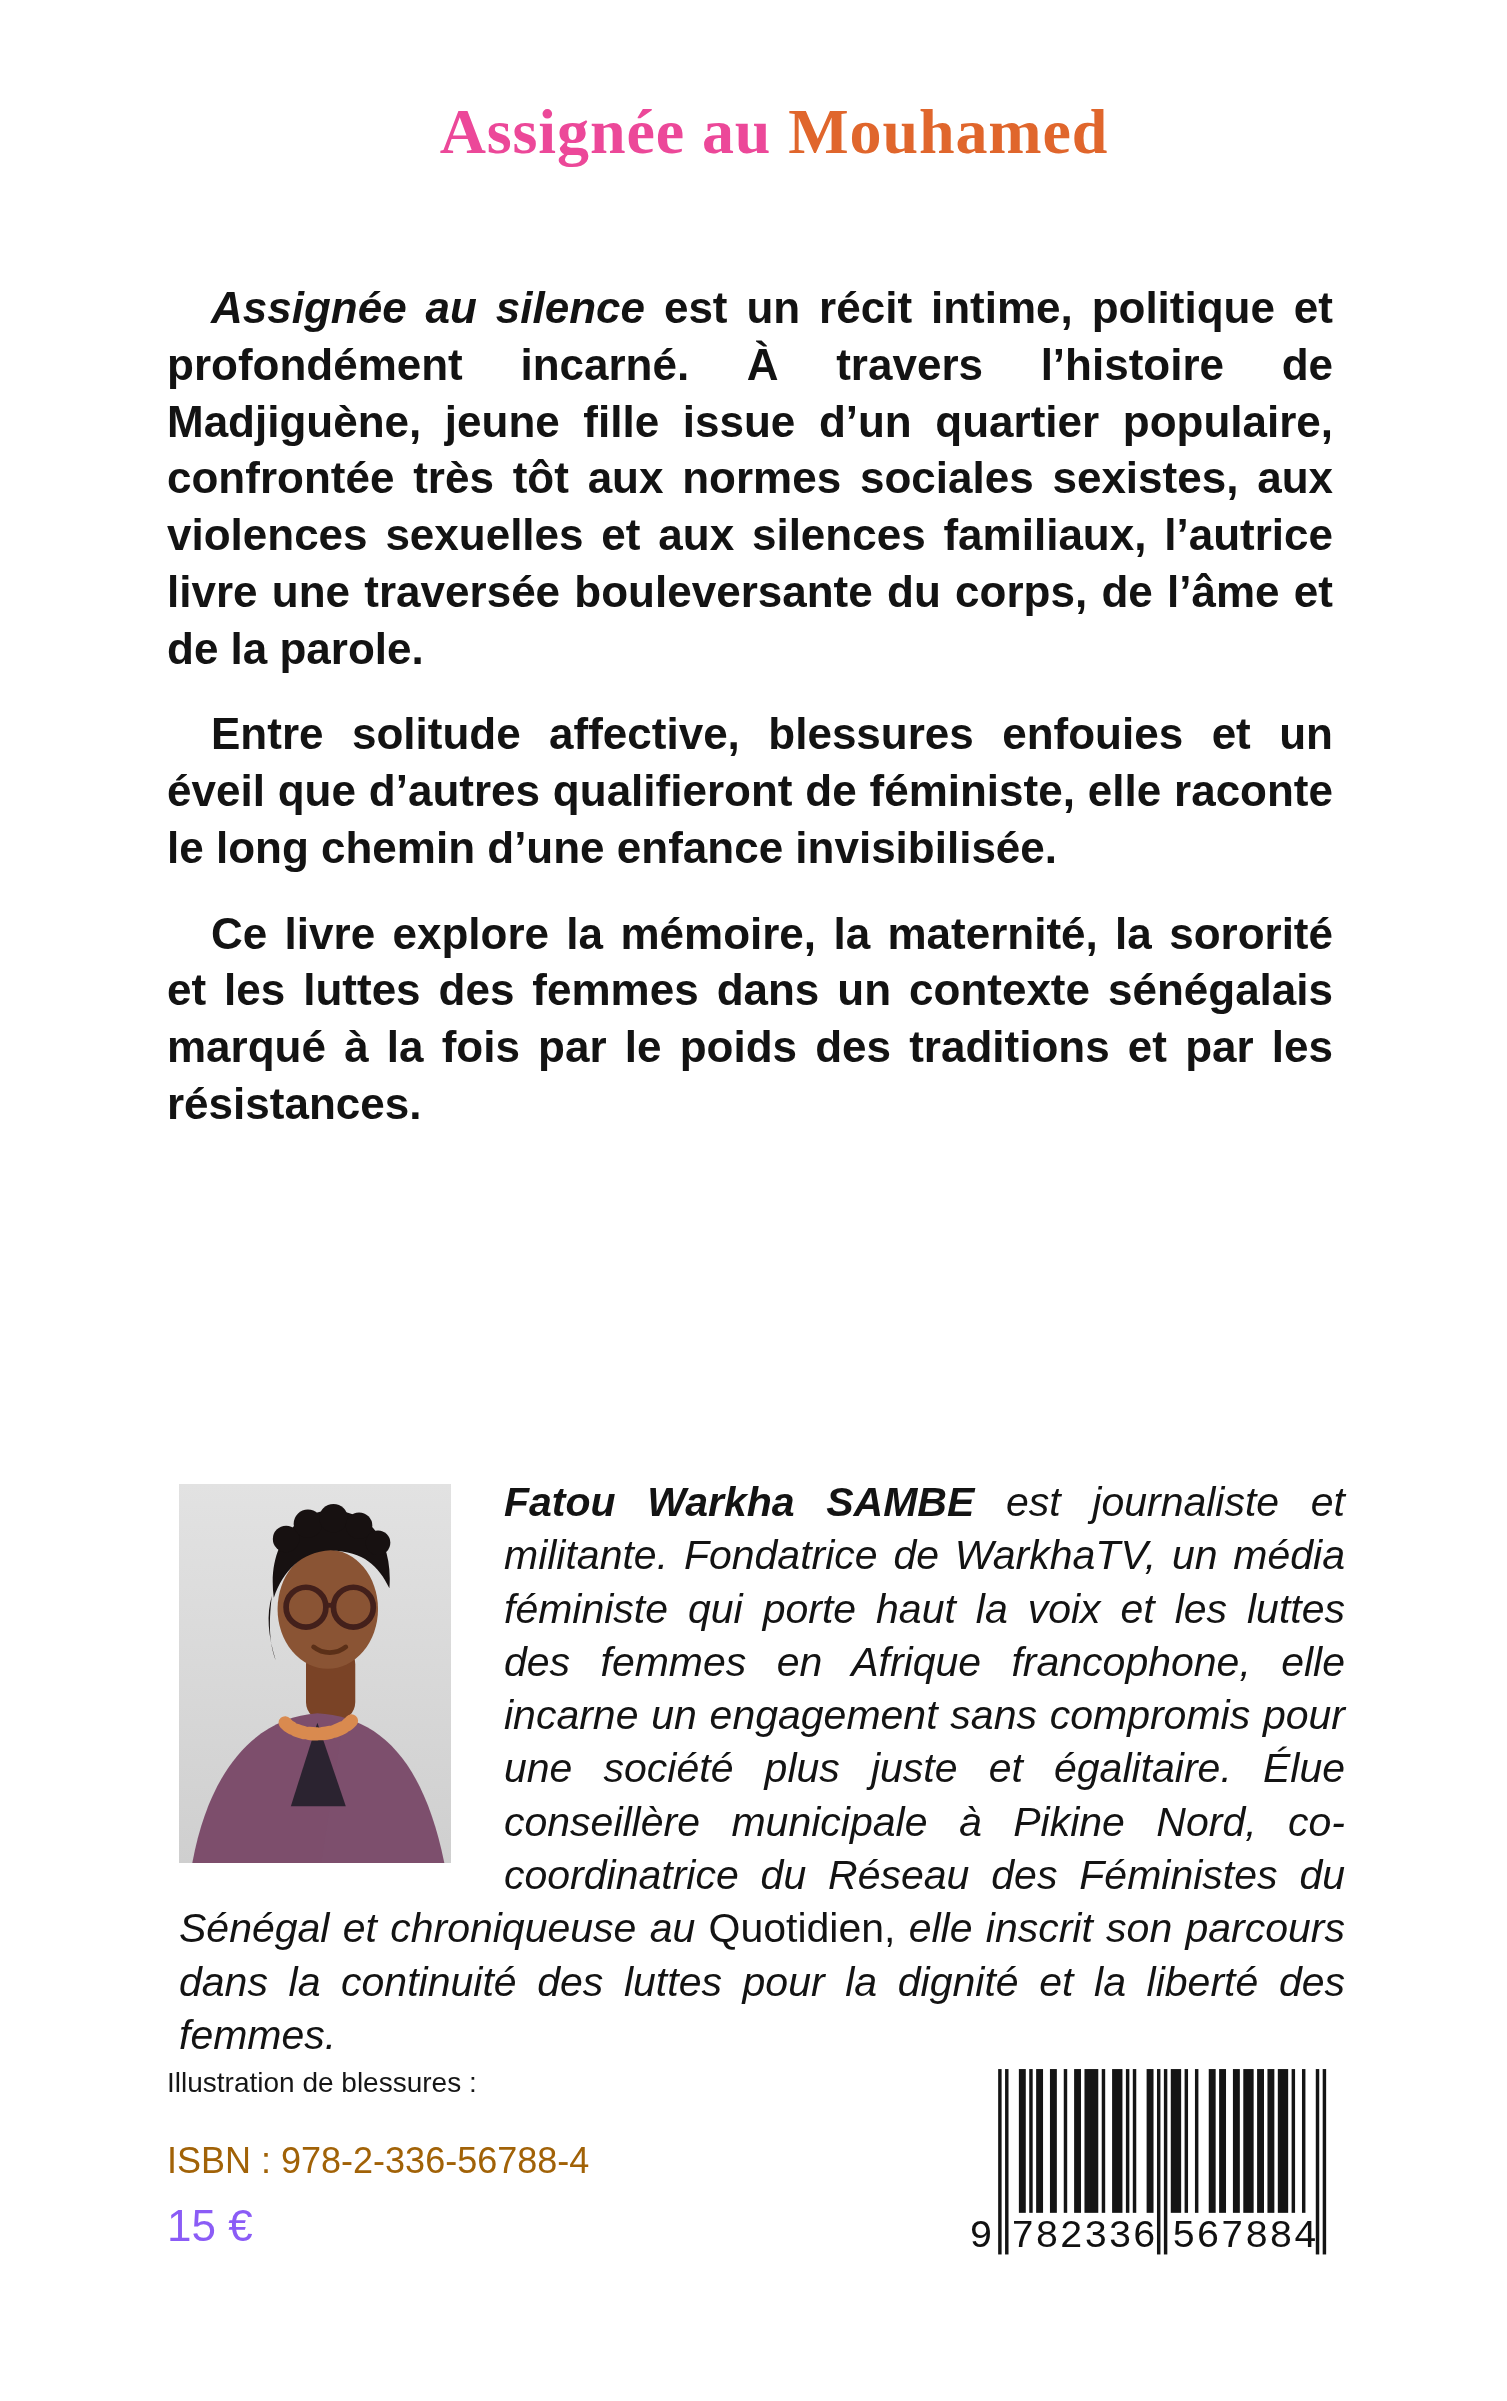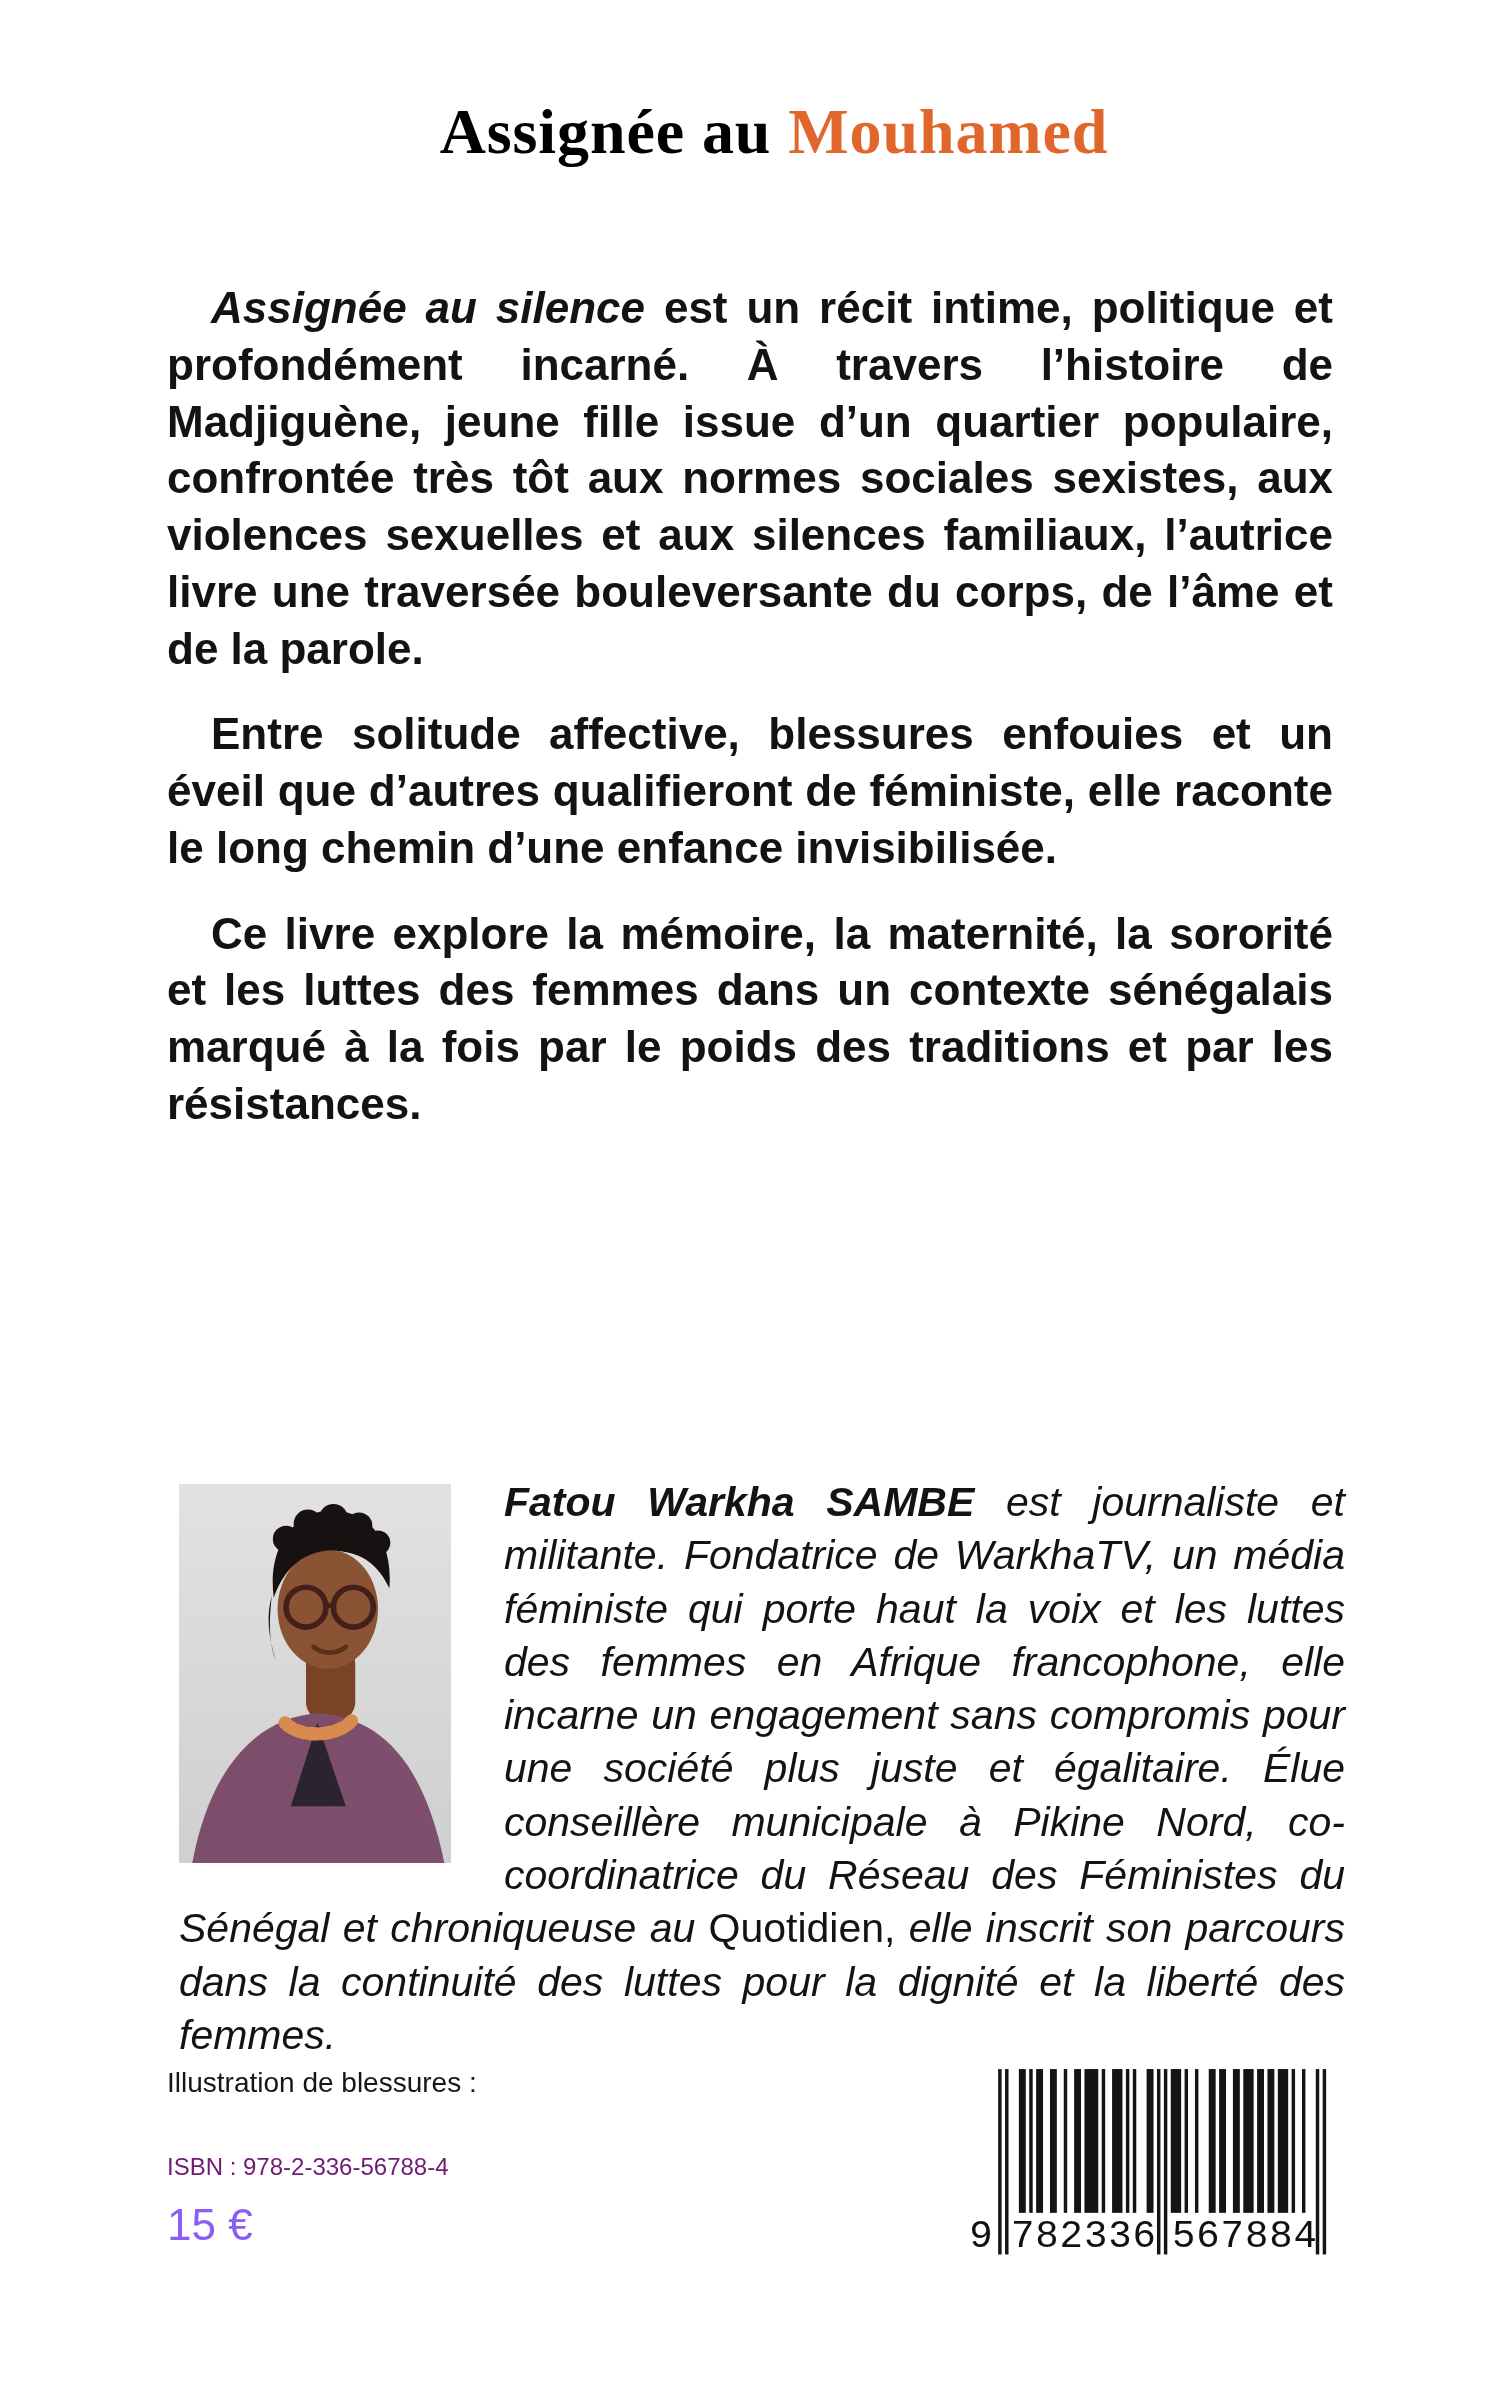--- a/index.html
+++ b/index.html
@@ -15,21 +15,21 @@
 
   
   .title {
     position:absolute; left:0; top:95px; width:1508px;
     text-align:center;
     font-family:"Liberation Serif", serif;
     font-weight:700;
     font-size:64px;
     letter-spacing:0.9px;
   }
-  .title .t1 { color:#000000;margin-left:40px; }
+  .title .t1 { color:#ec4899;margin-left:40px; }
   .title .t2 { color:#e0662c; }
 
   
   .content {
     position:absolute; left:167px; top:280px; width:1166px;
   }
   .synopsis p {
     font-size:44px;
     line-height:1.29;
     text-align:justify;
@@ -57,21 +57,21 @@
     display:block;
   }
   .bio .author-name { font-weight:700; }
   .bio .roman { font-style:normal; }
 
   
   .footer {
     position:absolute; left:167px; top:2065px; width:1173px; height:284px;
   }
   .credit { font-size:28px; line-height:1.26; color:#161616; }
-  .isbn   { font-size:24px; margin-top:53px; color:#701a75; }
+  .isbn   { font-size:36px; margin-top:40px; color:#a16207; }
   .price  { font-size:44px; margin-top:19px; color:#8b5cf6; }
 
   
   .barcode {
     position:absolute; left:799px; top:3.8px;
     width:367px; height:212px;
     background:#fff;
   }
   .barcode svg { position:absolute; left:0; top:0; }
   .barcode .digits span {

